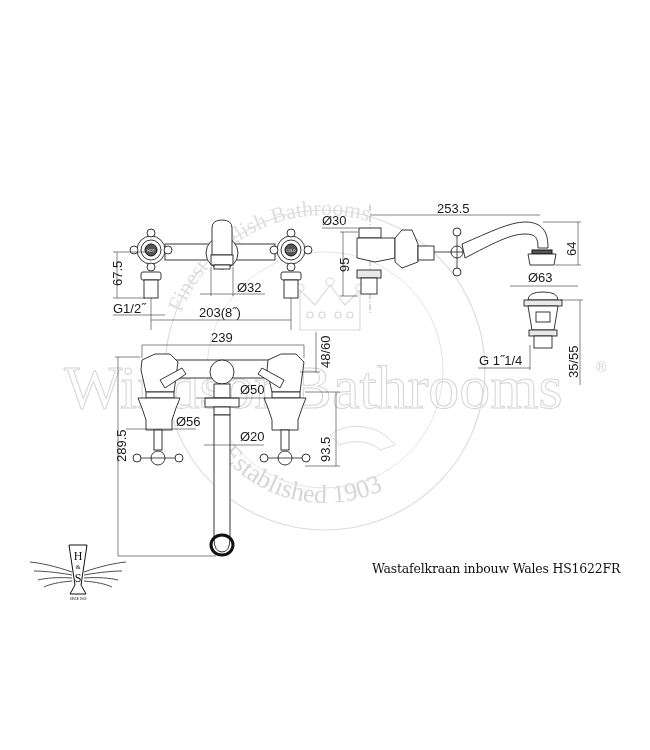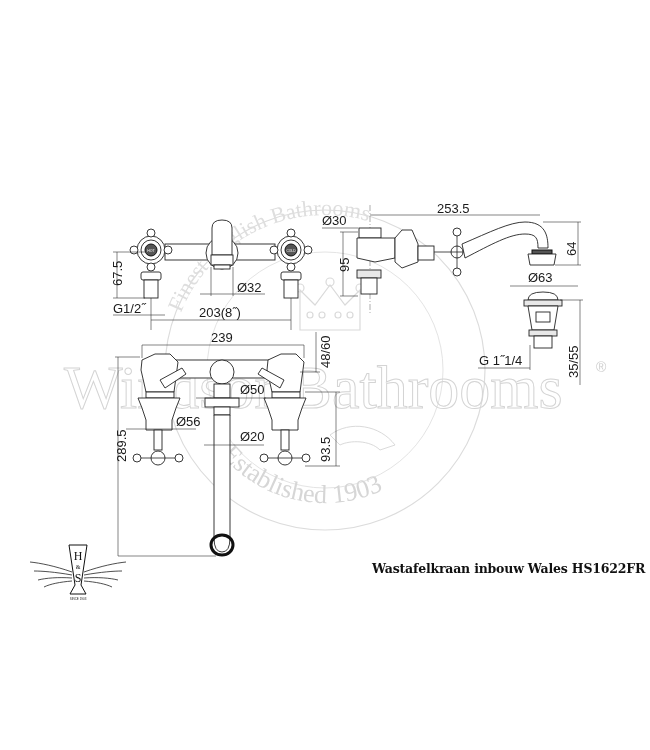--- a/index.html
+++ b/index.html
@@ -1,20 +1,20 @@
 <!DOCTYPE html>
 <html><head>
 <meta charset="utf-8">
 <style>
   html,body{margin:0;padding:0;background:#fff;}
   body{width:650px;height:750px;position:relative;overflow:hidden;font-family:"Liberation Sans",sans-serif;}
   #canvas{position:absolute;left:0;top:0;width:650px;height:750px;}
   .dim{font-family:"Liberation Sans",sans-serif;font-size:13px;fill:#1a1a1a;}
   .wm{font-family:"Liberation Serif",serif;fill:none;stroke:#d4d4d4;stroke-width:1;}
-  .caption{position:absolute;left:372px;top:561px;font-family:"DejaVu Serif",serif;font-weight:bold;font-size:12.5px;color:#111;letter-spacing:-0.2px;white-space:nowrap;}
+  .caption{position:absolute;left:372px;top:561px;font-family:"DejaVu Serif",serif;font-weight:normal;font-size:12.5px;color:#111;letter-spacing:-0.2px;white-space:nowrap;}
   .ln{stroke:#222;stroke-width:0.8;fill:none;}
   .thin{stroke:#333;stroke-width:0.6;fill:none;}
   .part{stroke:#222;stroke-width:0.9;fill:#fff;}
   .shade{stroke:#222;stroke-width:0.9;fill:#e8e8e8;}
   .dark{stroke:#111;stroke-width:1;fill:#555;}
   .center{stroke:#777;stroke-width:0.6;stroke-dasharray:6 2 1 2;fill:none;}
 </style>
 </head>
 <body>
 

